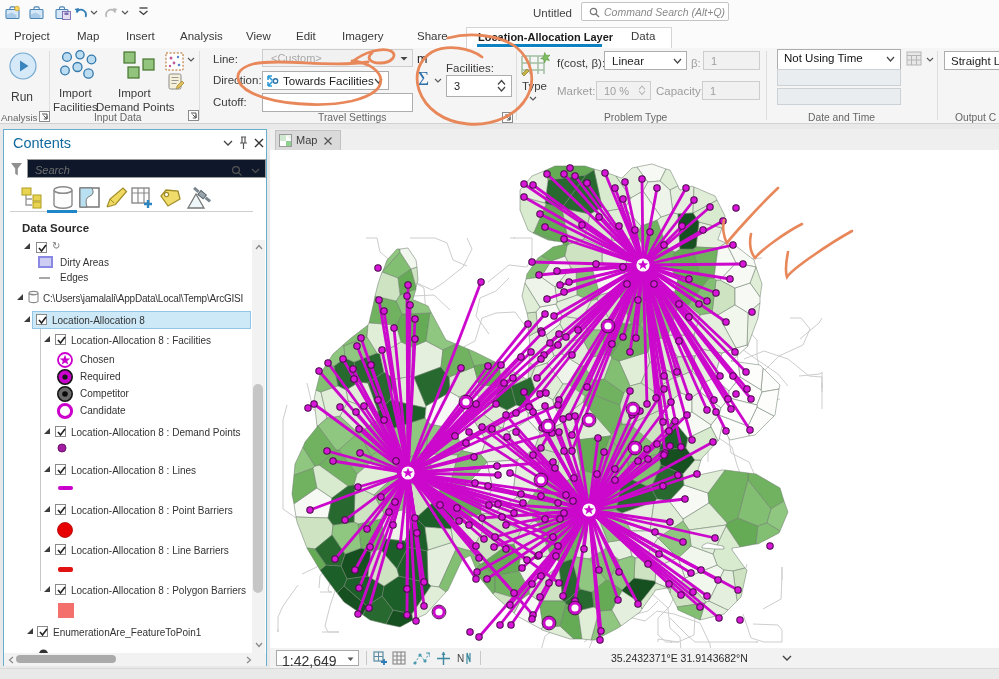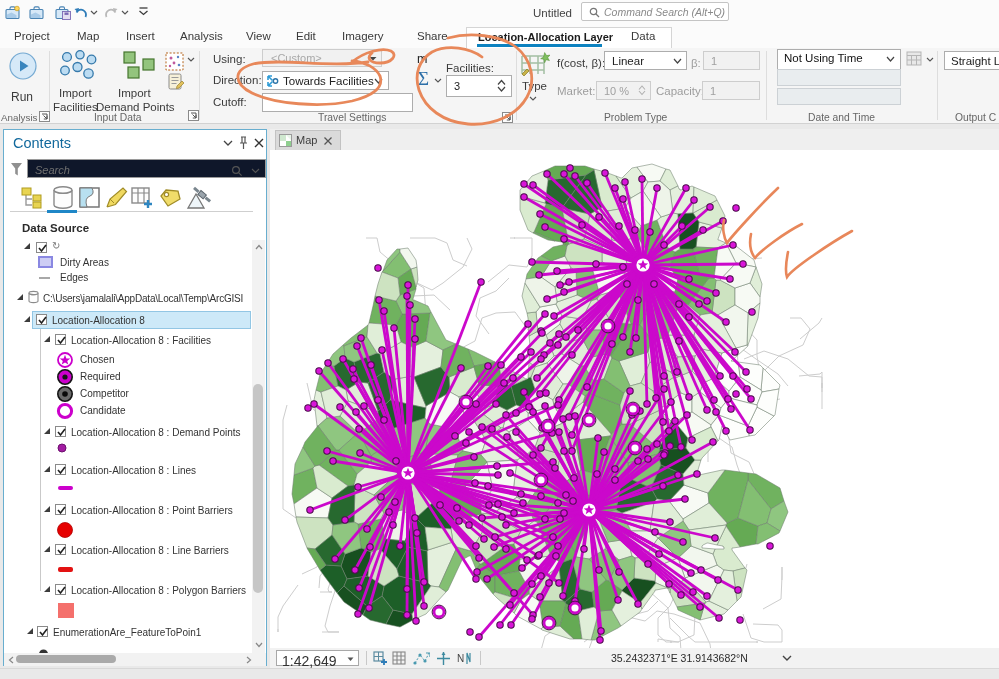--- a/index.html
+++ b/index.html
@@ -160,22 +160,22 @@
         <rect x="1" y="1" width="12" height="15" rx="1.5" fill="#f6f0d8" stroke="#8a8a8a"></rect>
         <path d="M3.5 4.5 h7 M3.5 7.5 h7 M3.5 10.5 h5" stroke="#999" stroke-width="1"></path>
         <path d="M9 13 l5 -5 2 2 -5 5 -2.6 0.6 z" fill="#e2c15c" stroke="#9a8330" stroke-width="0.7"></path>
       </svg>
     <svg class="abs" style="left:188px;top:62px" width="11" height="11" viewBox="0 0 11 11">
         <rect x="0.5" y="0.5" width="10" height="10" fill="#fdfdfd" stroke="#8a8a8a"></rect>
         <path d="M3 3 h5 v5" fill="none" stroke="#555"></path>
         <path d="M8 8 L4.5 4.5" stroke="#555"></path>
         <path d="M8 8 h-3.2 M8 8 v-3.2" stroke="#555"></path>
       </svg>
-    <span class="rlabel" style="left:213px;top:5px">Using:</span>
-    <div class="rfield dis" style="left:262px;top:1px;width:120px;height:18px">
+    <span class="rlabel" style="left:213px;top:5px">Line:</span>
+    <div class="rfield dis" style="left:262px;top:1px;width:151px;height:18px">
         <span style="position:absolute;left:8px;top:2px;color:#a8a8a8">&lt;Custom&gt;</span>
         <svg style="position:absolute;right:4px;top:6px" width="8" height="6" viewBox="0 0 8 6">
           <path d="M0.5 1 L4 4.5 L7.5 1z" fill="#444"></path>
         </svg>
       </div>
     <span class="rlabel" style="left:417px;top:4px;font-size:12.5px;color:#222">m</span>
     <span class="rlabel" style="left:213px;top:26px">Direction:</span>
     <div class="rfield" style="left:262px;top:23px;width:127px;height:19px">
       <svg style="position:absolute;left:3px;top:2px" width="14" height="14" viewBox="0 0 14 14">
           <path d="M2 2 h4 M2 2 v4 M2 2 l4.5 4.5" stroke="#2e9bd6" stroke-width="1.6" fill="none"></path>

